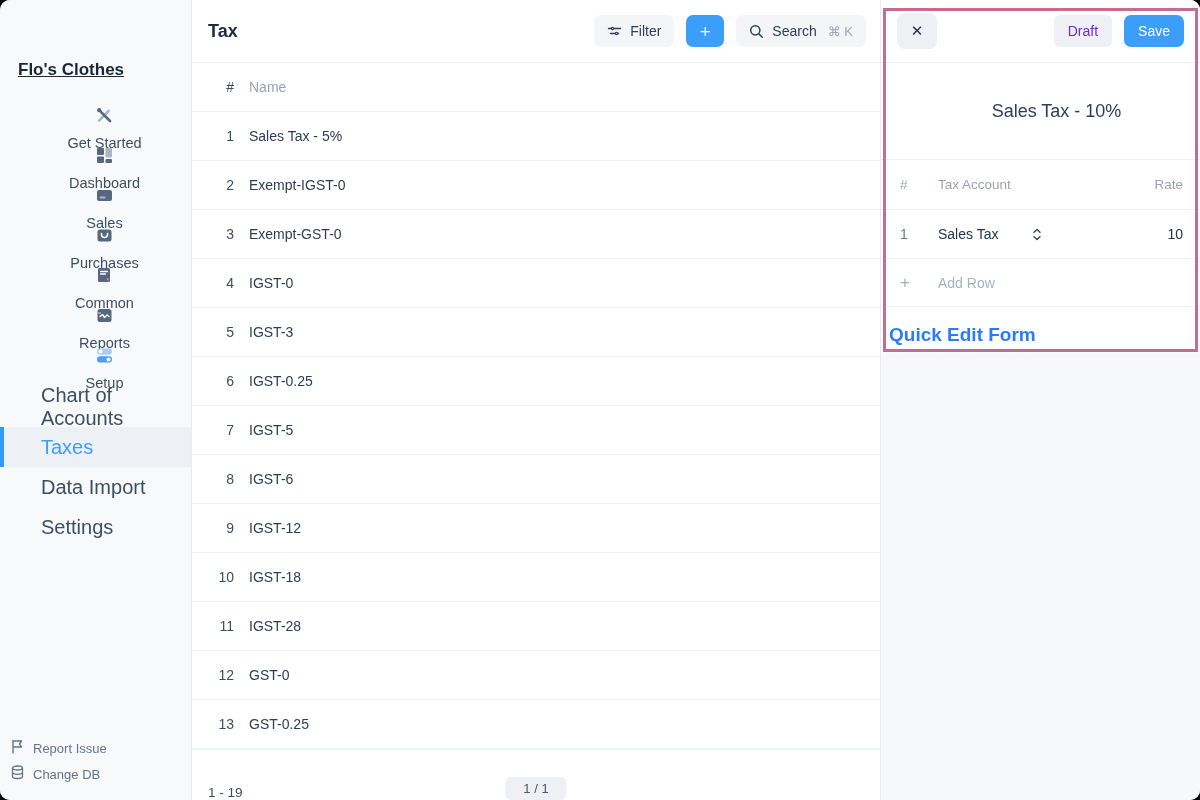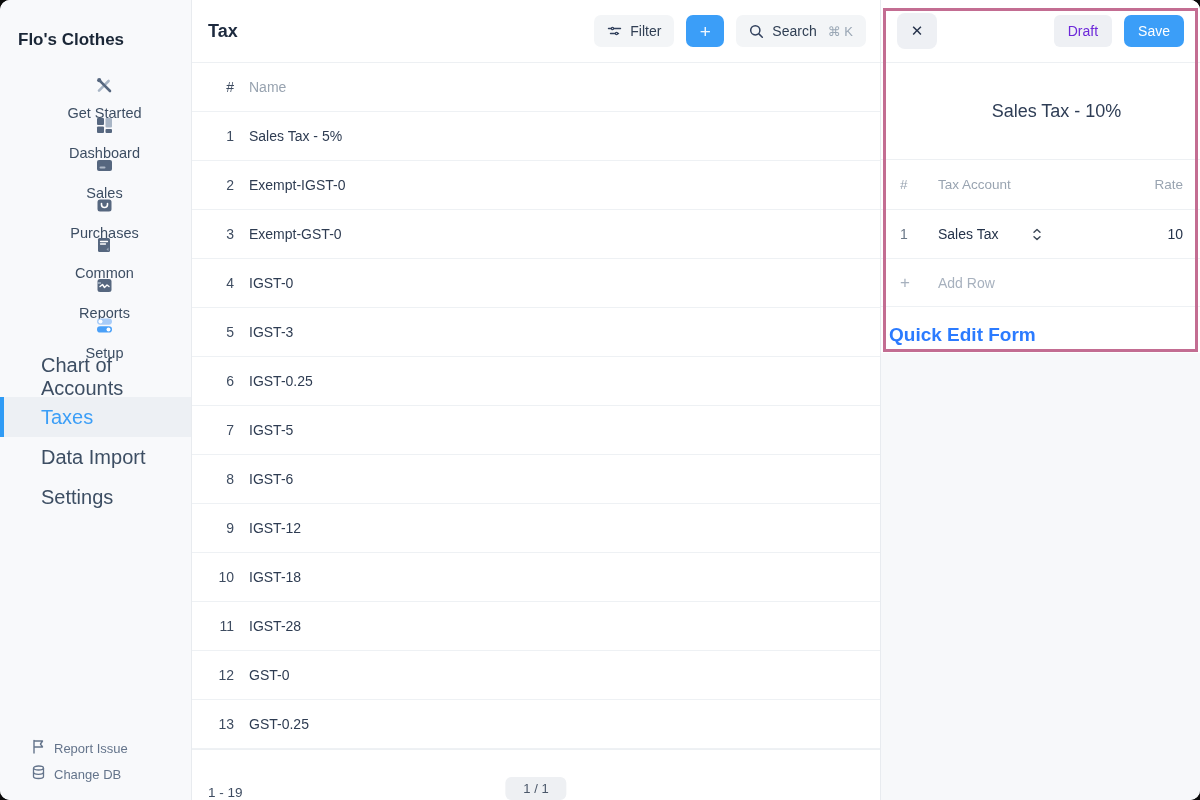--- a/index.html
+++ b/index.html
@@ -1,28 +1,28 @@
 <!DOCTYPE html>
 <html><head>
 <meta charset="utf-8">
 <style>
   * { box-sizing: border-box; margin: 0; padding: 0; }
   html,body { width:1200px; height:800px; background:#0b0b0b; font-family:"Liberation Sans", sans-serif; }
   .app { width:1200px; height:800px; display:flex; background:#fff; border-radius:10px; overflow:hidden; }
 
   
   .sidebar { width:192px; flex:none; background:#f8f9fb; border-right:1px solid #e8ebef; position:relative; }
-  .sidebar-title { padding:30px 18px 0; font-size:17px; font-weight:700; color:#1b2737; }
+  .sidebar-title { padding:60px 18px 0; font-size:17px; font-weight:700; color:#1b2737;text-decoration:underline; }
   .nav { margin-top:27px; }
   .nav-item { height:40px; display:flex; align-items:center; padding-left:18px; gap:11px; font-size:14.5px; color:#3d4e63; font-weight:500; cursor:pointer;flex-direction:column; }
   .nav-item .ico { width:17px; height:17px; flex:none; display:flex; align-items:center; justify-content:center; }
   .sub-item { height:40px; display:flex; align-items:center; padding-left:41px; font-size:20px; color:#3d4e63; position:relative; cursor:pointer; }
   .sub-item.selected { background:#edf0f4; color:#3b9ef7; }
   .sub-item.selected::before { content:""; position:absolute; left:0; top:0; bottom:0; width:4px; background:#2f9bf5; }
-  .sidebar-footer { position:absolute; bottom:13px; left:31px; }
+  .sidebar-footer { position:absolute; bottom:13px; left:10px; }
   .foot-item { display:flex; align-items:center; gap:8px; font-size:13px; color:#64748b; height:26px; cursor:pointer; }
 
   
   .main { flex:1; background:#fff; display:flex; flex-direction:column; min-width:0; }
   .main-header { height:63px; flex:none; border-bottom:1px solid #edf0f3; display:flex; align-items:center; padding:0 14px 0 16px; }
   .main-title { font-size:18px; font-weight:700; color:#1d2a3e; }
   .toolbar { margin-left:auto; display:flex; align-items:center; gap:12px; }
   .btn-muted { background:#f3f5f7; border:none; border-radius:7px; height:32px; display:flex; align-items:center; gap:8px; padding:0 13px; font-size:14px; color:#2f3e53; font-family:inherit; cursor:pointer; }
   .btn-add { width:38px; height:32px; background:#3b9ef8; border:none; border-radius:7px; color:rgba(255,255,255,.92); font-size:19px; line-height:1; display:flex; align-items:center; justify-content:center; cursor:pointer; }
   .shortcut { color:#9aa7b5; font-size:13px; margin-left:3px; }

